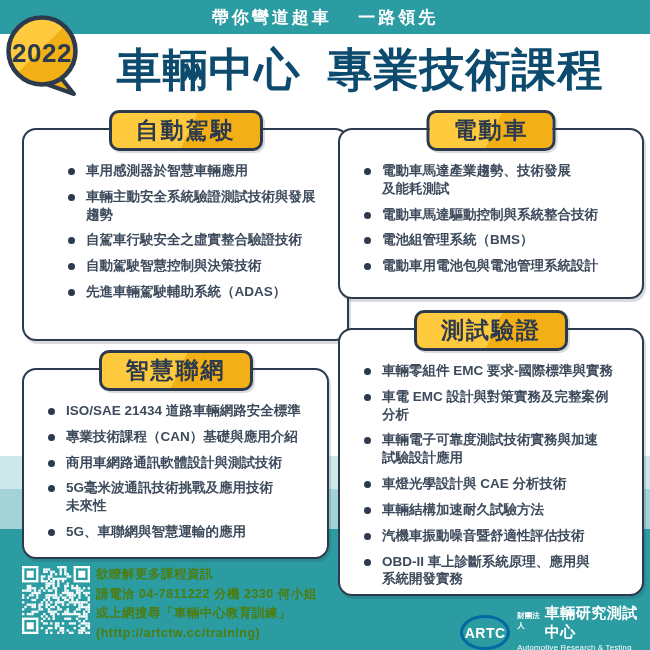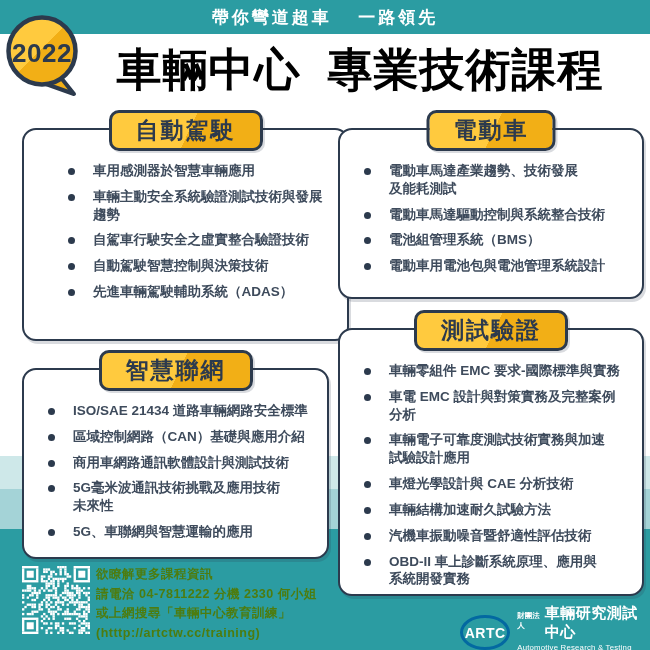--- a/index.html
+++ b/index.html
@@ -16,32 +16,32 @@
   .band2{top:489px;height:40px;background:#A4D3D7;}
   .band3{top:529px;height:121px;background:#2B9CA2;}
 
   
   .year-badge{position:absolute;left:0;top:10px;width:88px;height:92px;z-index:5;}
   .year-badge svg{position:absolute;left:0;top:0;}
   .year-text{position:absolute;left:0;top:28px;width:84px;text-align:center;font-size:26px;font-weight:800;color:#2C3A4D;letter-spacing:0.5px;}
 
   
   .main-title{position:absolute;left:70px;right:0;top:40px;margin:0;text-align:center;
-    font-size:45px;font-weight:900;color:#000000;letter-spacing:1px;white-space:pre;}
+    font-size:45px;font-weight:900;color:#0c4a6e;letter-spacing:1px;white-space:pre;}
 
   
   .card{position:absolute;background:#ffffff;border:2.5px solid #2C3A4D;border-radius:14px;
     box-shadow:2px 3px 0 rgba(44,58,77,0.18);z-index:3;}
   .card-badge{position:absolute;top:-20px;left:50%;transform:translateX(-50%);
     background:linear-gradient(115deg,#FFCA3E 52%,#F2AF16 52%);
     border:3px solid #2C3A4D;border-radius:10px;padding:2px 24px;
     font-size:23px;font-weight:800;color:#2C3A4D;white-space:nowrap;letter-spacing:2px;
     box-shadow:2px 2px 0 rgba(44,58,77,0.18);}
   .items{list-style:none;margin:0;padding:32px 14px 8px 24px;}
-  .items li{display:flex;gap:18px;margin-bottom:8px;}
+  .items li{display:flex;gap:11px;margin-bottom:8px;}
   .dot{flex:0 0 auto;width:7px;height:7px;border-radius:50%;background:#2C3A4D;margin-top:6px;}
   .txt{font-size:13.5px;line-height:1.32;font-weight:700;color:#3E4B5C;white-space:pre-line;}
 
   .card-ad{left:22px;top:128px;width:303px;height:209px;padding-left:20px;}
   .card-ev{left:338px;top:128px;width:302px;height:167px;}
   .card-cn{left:22px;top:368px;width:303px;height:187px;}
   .card-tv{left:338px;top:328px;width:302px;height:264px;}
 
   
   .qr{position:absolute;left:22px;top:566px;width:68px;height:68px;z-index:4;}
@@ -136,21 +136,21 @@
 
   <section class="card card-cn">
     <div class="card-badge">智慧聯網</div>
     <ul class="items">
       <li>
           <span class="dot"></span>
           <span class="txt">ISO/SAE 21434 道路車輛網路安全標準</span>
         </li>
       <li>
           <span class="dot"></span>
-          <span class="txt">區域控制網路（CAN）基礎與應用介紹</span>
+          <span class="txt">專業技術課程（CAN）基礎與應用介紹</span>
         </li>
       <li>
           <span class="dot"></span>
           <span class="txt">商用車網路通訊軟體設計與測試技術</span>
         </li>
       <li>
           <span class="dot"></span>
           <span class="txt">5G毫米波通訊技術挑戰及應用技術
 未來性</span>
         </li>

